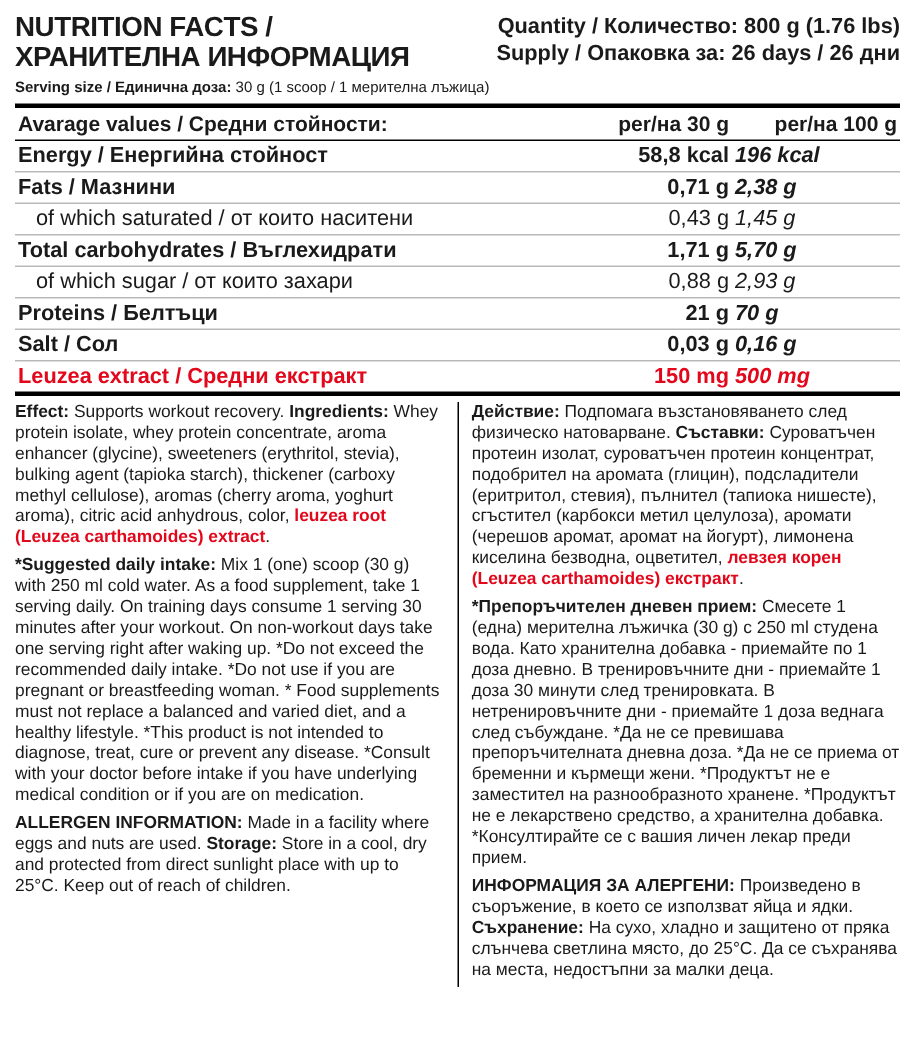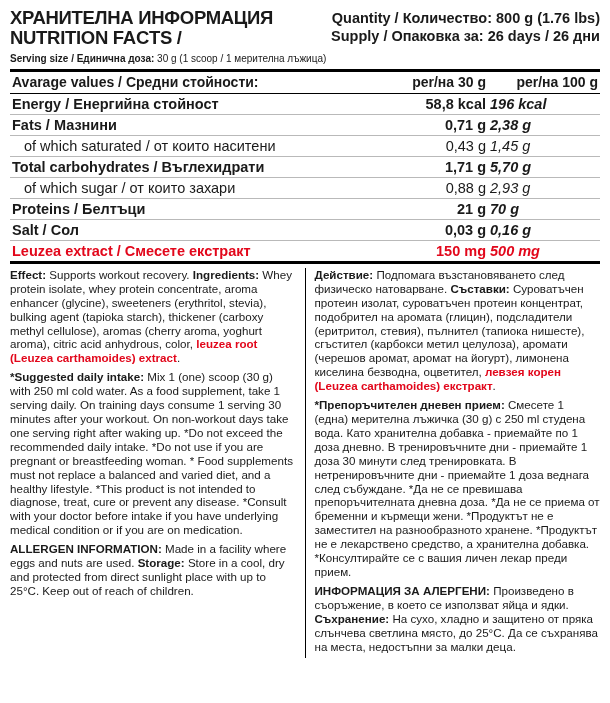--- a/index.html
+++ b/index.html
@@ -120,22 +120,22 @@
     margin: 0 1px;
   }
 </style>
 </head>
 <body>
 
 <div class="page">
 
   <div class="header">
     <div class="title-block">
+      <span class="title-line">NUTRITION FACTS /</span>
       <span class="title-line">ХРАНИТЕЛНА ИНФОРМАЦИЯ</span>
-      <span class="title-line">NUTRITION FACTS /</span>
     </div>
     <div class="qty-block">
       <span class="qty-row">
         <span class="qty-label">Quantity / Количество:</span>
         <span class="qty-val">800 g (1.76 lbs)</span>
       </span>
       <span class="qty-row">
         <span class="qty-label">Supply / Опаковка за:</span>
         <span class="qty-val">26 days / 26 дни</span>
       </span>
@@ -185,21 +185,21 @@
           <td class="name bold">Proteins / Белтъци</td>
           <td class="val bold">21 g</td>
           <td class="val2 bold">70 g</td>
         </tr>
         <tr class="rowline">
           <td class="name bold">Salt / Сол</td>
           <td class="val bold">0,03 g</td>
           <td class="val2 bold">0,16 g</td>
         </tr>
         <tr class="lastrow">
-          <td class="name bold red">Leuzea extract / Смесете екстракт</td>
+          <td class="name bold red">Leuzea extract / Средни екстракт</td>
           <td class="val bold red">150 mg</td>
           <td class="val2 bold red">500 mg</td>
         </tr>
       </tbody>
   </table>
 
   <div class="cols">
     <div class="col left">
       <p>
         <b>Effect:</b><span> Supports workout recovery. </span><b>Ingredients:</b><span> Whey protein isolate, whey protein concentrate, aroma enhancer (glycine), sweeteners (erythritol, stevia), bulking agent (tapioka starch), thickener (carboxy methyl cellulose), aromas (cherry aroma, yoghurt aroma), citric acid anhydrous, color, </span><span class="red">leuzea root (Leuzea carthamoides) extract</span><span>.</span>

